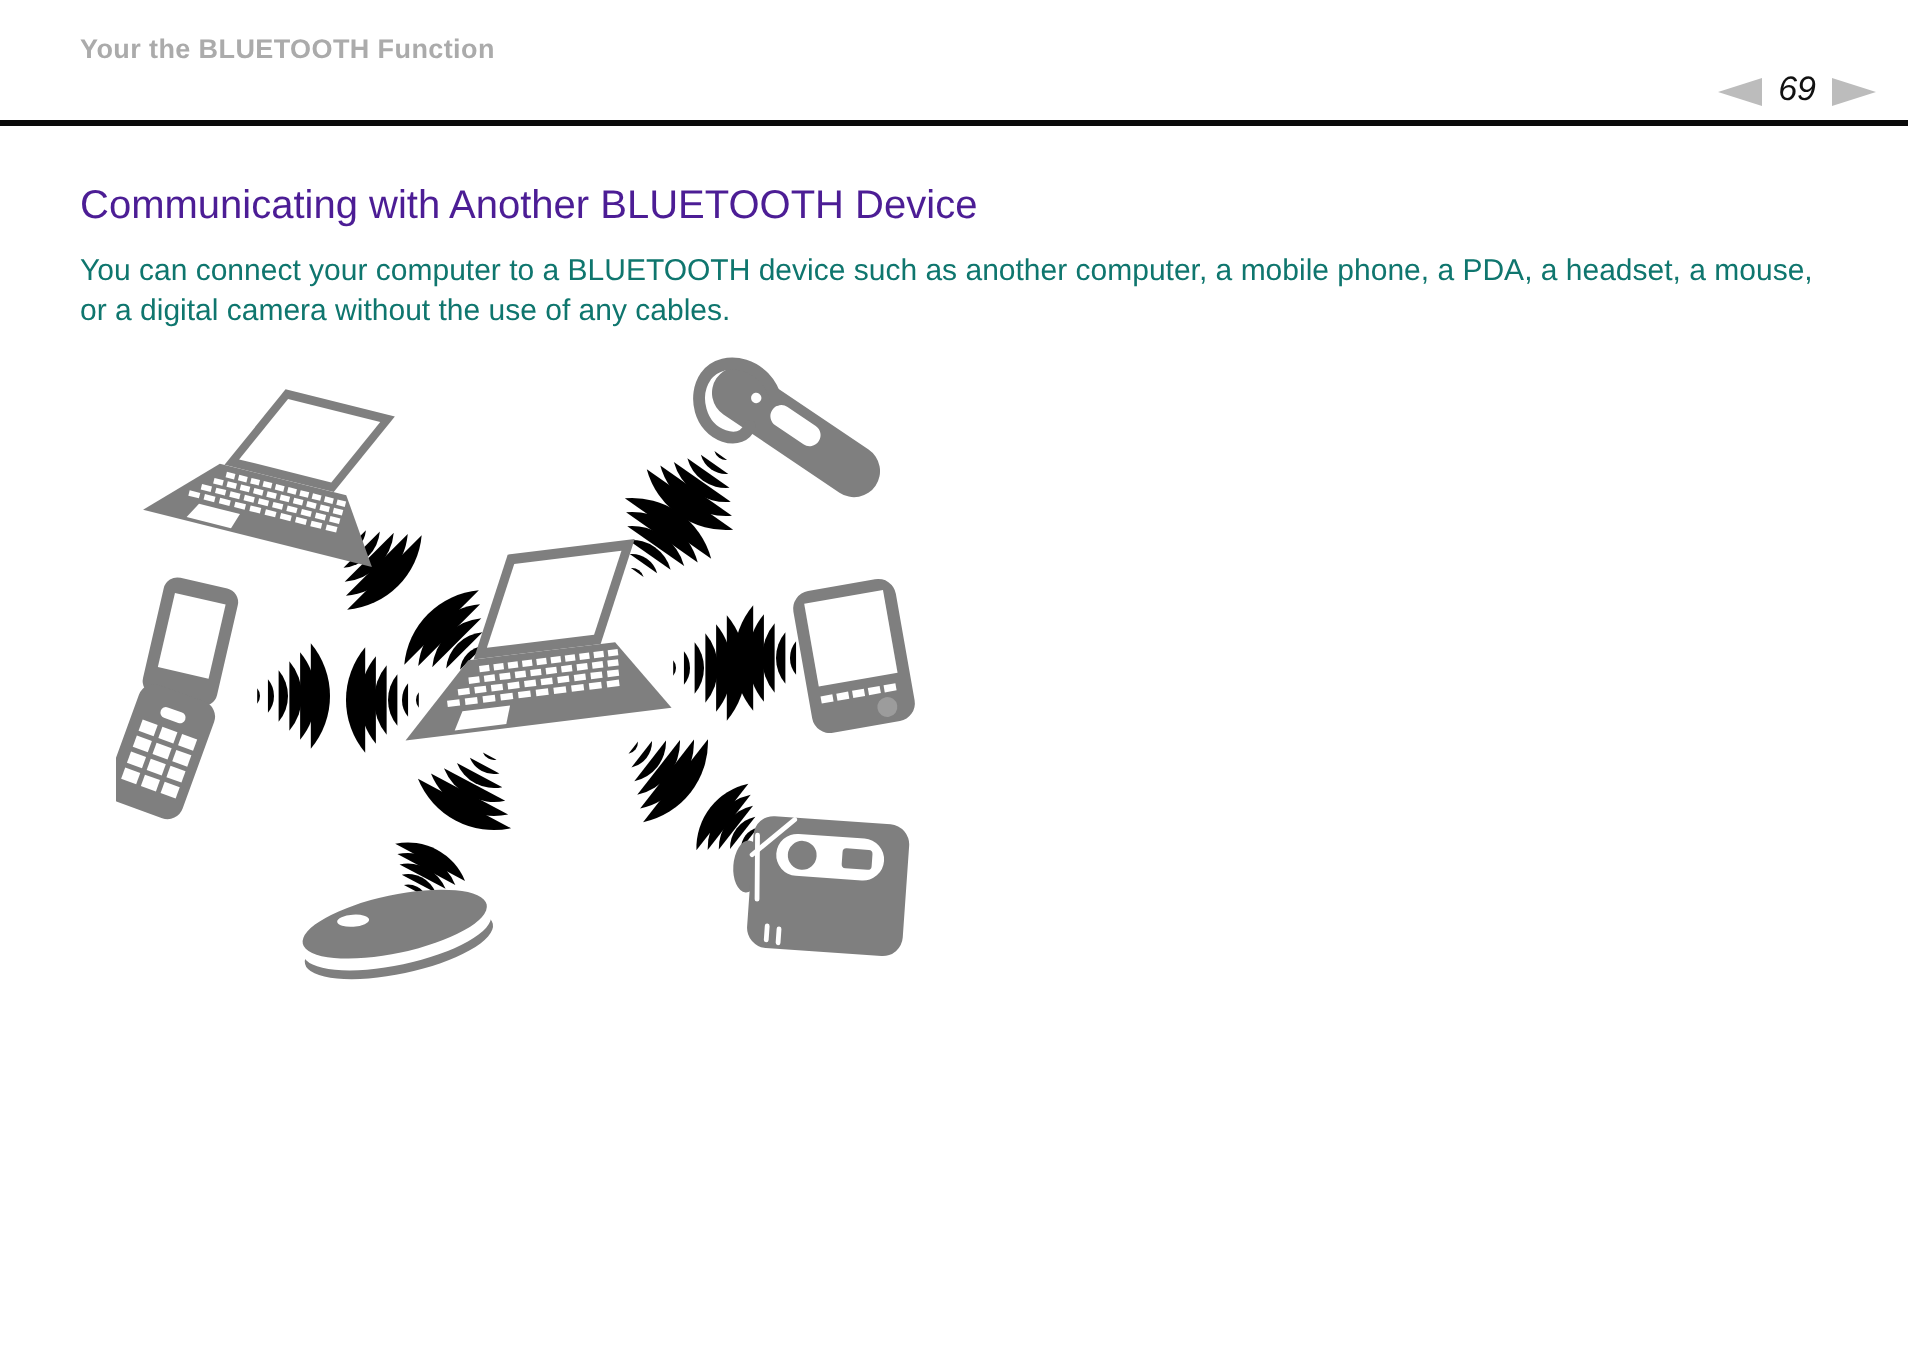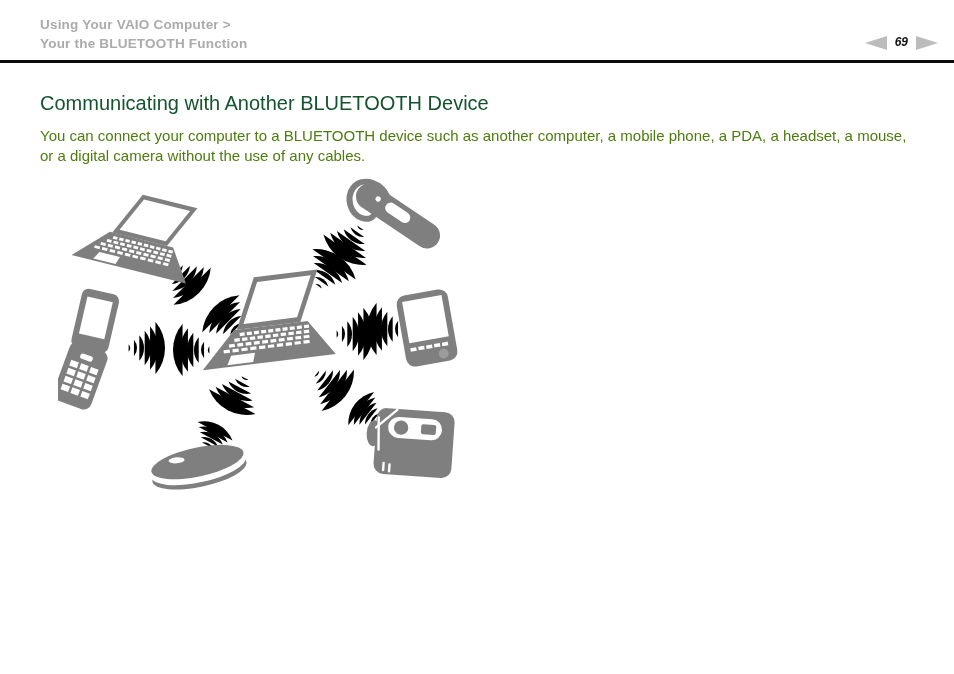--- a/index.html
+++ b/index.html
@@ -2,41 +2,40 @@
 <html><head>
 <meta charset="utf-8">
 <style>
   html,body{margin:0;padding:0;background:#fff;}
   body{width:954px;height:674px;position:relative;overflow:hidden;
        font-family:"Liberation Sans", sans-serif;}
   .crumbs{position:absolute;left:40px;top:15px;font-weight:bold;
           font-size:13.5px;line-height:19px;color:#ababab;letter-spacing:.2px;}
   .pagenav{position:absolute;right:16px;top:36px;display:flex;
            align-items:center;gap:8px;}
-  .pagenum{font-style:italic;font-weight:bold;font-size:12px;color:#111;
+  .pagenum{font-style:italic;font-weight:normal;font-size:17px;color:#111;
            transform:translateY(-1px);}
   .tri{width:22px;height:14px;display:block;cursor:pointer;}
   .rule{position:absolute;left:0;top:60px;width:954px;height:3px;background:#0a0a0a;}
   h1.title{position:absolute;left:40px;top:92px;margin:0;font-weight:400;
-           font-size:20px;color:#14532d;white-space:nowrap;}
+           font-size:20px;color:#4c1d95;white-space:nowrap;}
   p.bodytext{position:absolute;left:40px;top:126px;margin:0;font-size:15px;
-             line-height:19.5px;color:#4d7c0f;width:872px;}
+             line-height:19.5px;color:#0f766e;width:872px;}
   .illus{position:absolute;left:58px;top:168px;width:420px;height:340px;}
   .dev{fill:#7f7f7f;}
   .lite{fill:#ffffff;}
   .midgray{fill:#9c9c9c;}
   .devstroke{fill:none;stroke:#7f7f7f;stroke-width:6;stroke-linecap:round;}
   .thinwhite{stroke:#fff;stroke-width:2.4;stroke-linecap:round;}
 </style>
 </head>
 <body>
 
 <header>
   <div class="crumbs">
-    <div>Using Your VAIO Computer &gt;</div>
     <div>Your the BLUETOOTH Function</div>
   </div>
   <div class="pagenav">
     <svg class="tri" viewBox="0 0 22 14">
       <polygon points="22,0 22,14 0,7" fill="#bcbcbc"></polygon>
     </svg>
     <span class="pagenum">69</span>
     <svg class="tri" viewBox="0 0 22 14">
       <polygon points="0,0 0,14 22,7" fill="#bcbcbc"></polygon>
     </svg>

